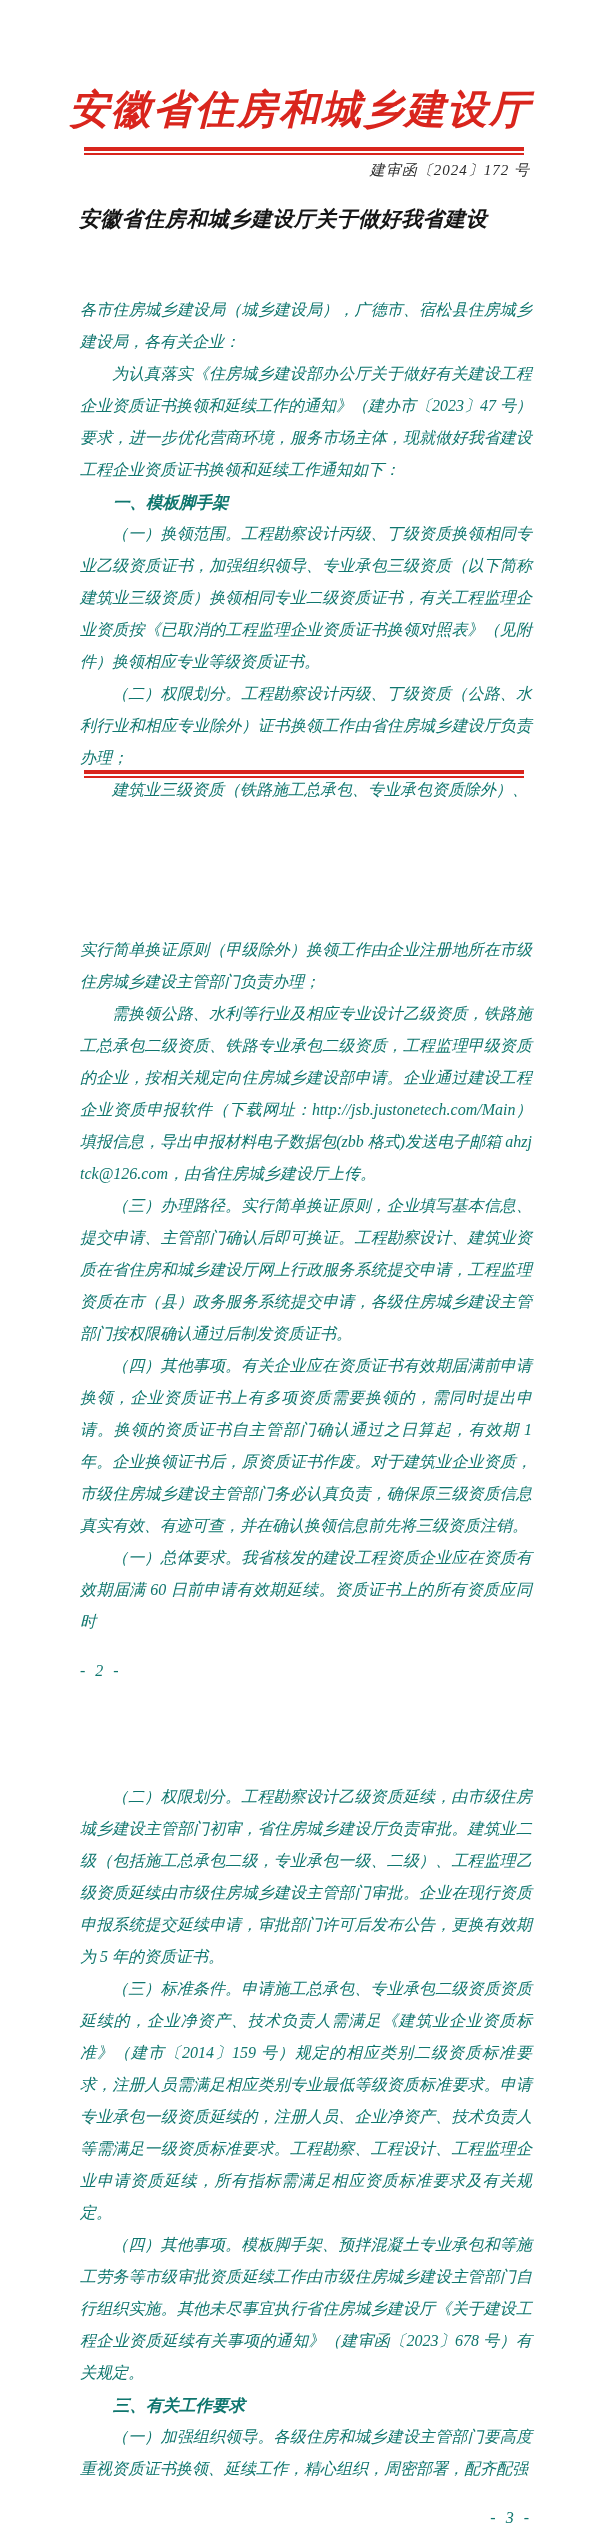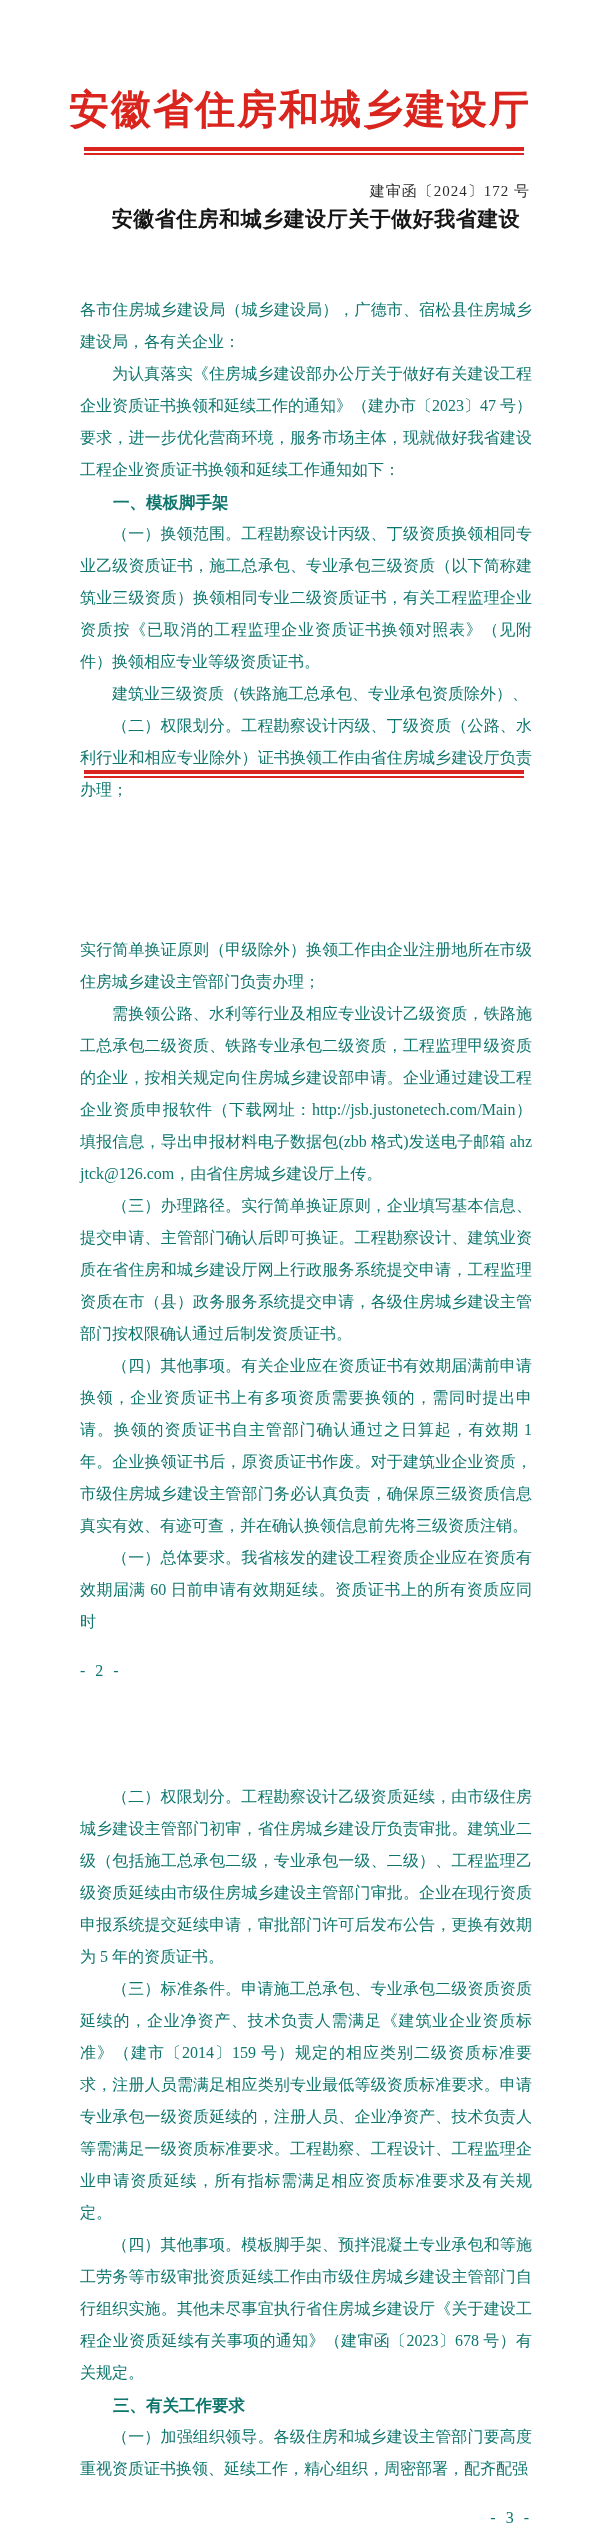--- a/index.html
+++ b/index.html
@@ -3,20 +3,21 @@
 <meta charset="utf-8">
 <style>
   html,body { margin:0; padding:0; background:#ffffff; }
   .sheet {
     position:relative;
     width:600px;
     height:2544px;
     background:#ffffff;
     overflow:hidden;
     font-family:"Liberation Serif","DejaVu Serif",serif;
+    font-style:italic;
   }
   
   .agency {
     position:absolute;
     top:86px; left:0; width:100%;
     text-align:center;
     font-size:40px;
     font-weight:bold;
     letter-spacing:2px;
     color:#d9251d;
@@ -28,26 +29,25 @@
   .double-rule .thin  { height:2px; background:#d9251d; margin-top:2px; }
   .head-rule { top:147px; }
   .page-sep  { top:770px; }
   .docnum {
     position:absolute;
     top:161px; left:80px; width:450px;
     text-align:right;
     font-size:15px;
     color:#2b2b2b;
     letter-spacing:1px;
-    margin-top:21px;
   }
   
   .doctitle {
     position:absolute;
-    top:203px; left:66px; width:500px;
+    top:203px; left:33px; width:500px;
     text-align:center;
     font-size:21px;
     font-weight:bold;
     color:#151515;
     line-height:33px;
     letter-spacing:0.5px;
   }
   
   .body-block {
     position:absolute;
@@ -98,23 +98,23 @@
   <div class="docnum">建审函〔2024〕172 号</div>
 
   <div class="doctitle">
     <span>安徽省住房和城乡建设厅关于做好我省建设</span><br>
   </div>
 
   <div class="body-block b1">
     <p>各市住房城乡建设局（城乡建设局），广德市、宿松县住房城乡建设局，各有关企业：</p>
     <p class="indent">为认真落实《住房城乡建设部办公厅关于做好有关建设工程企业资质证书换领和延续工作的通知》（建办市〔2023〕47 号）要求，进一步优化营商环境，服务市场主体，现就做好我省建设工程企业资质证书换领和延续工作通知如下：</p>
     <h3>一、模板脚手架</h3>
-    <p class="indent">（一）换领范围。工程勘察设计丙级、丁级资质换领相同专业乙级资质证书，施工总承包、专业承包三级资质（以下简称建筑业三级资质）换领相同专业二级资质证书，有关工程监理企业资质按《已取消的工程监理企业资质证书换领对照表》（见附件）换领相应专业等级资质证书。</p>
+    <p class="indent">（一）换领范围。工程勘察设计丙级、丁级资质换领相同专业乙级资质证书，加强组织领导、专业承包三级资质（以下简称建筑业三级资质）换领相同专业二级资质证书，有关工程监理企业资质按《已取消的工程监理企业资质证书换领对照表》（见附件）换领相应专业等级资质证书。</p>
+    <p class="indent">（二）权限划分。工程勘察设计丙级、丁级资质（公路、水利行业和相应专业除外）证书换领工作由省住房城乡建设厅负责办理；</p>
     <p class="indent">建筑业三级资质（铁路施工总承包、专业承包资质除外）、</p>
-    <p class="indent">（二）权限划分。工程勘察设计丙级、丁级资质（公路、水利行业和相应专业除外）证书换领工作由省住房城乡建设厅负责办理；</p>
   </div>
 
   <div class="double-rule page-sep">
     <div class="thick"></div>
     <div class="thin"></div>
   </div>
 
   <div class="body-block b2">
     <p>实行简单换证原则（甲级除外）换领工作由企业注册地所在市级住房城乡建设主管部门负责办理；</p>
     <p class="indent">需换领公路、水利等行业及相应专业设计乙级资质，铁路施工总承包二级资质、铁路专业承包二级资质，工程监理甲级资质的企业，按相关规定向住房城乡建设部申请。企业通过建设工程企业资质申报软件（下载网址：http://jsb.justonetech.com/Main）填报信息，导出申报材料电子数据包(zbb 格式)发送电子邮箱 ahzjtck@126.com，由省住房城乡建设厅上传。</p>

